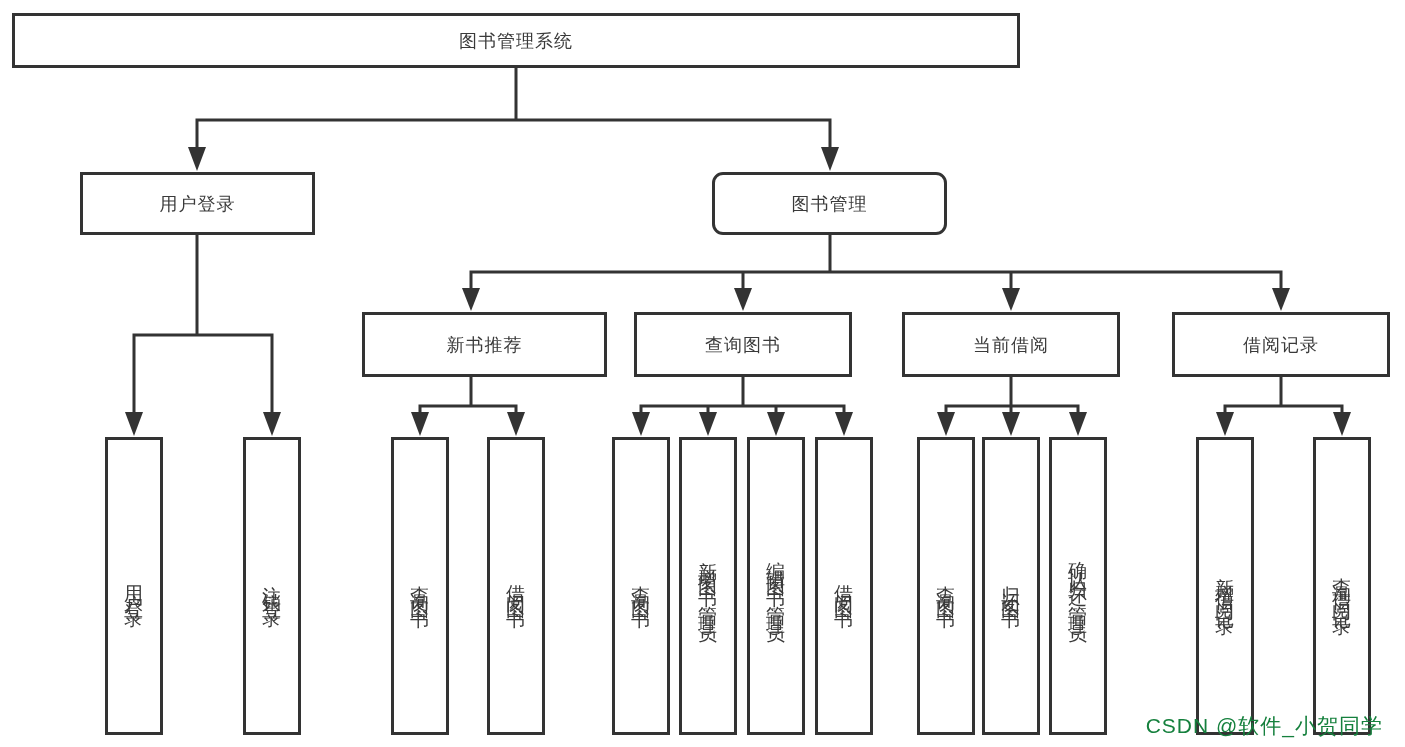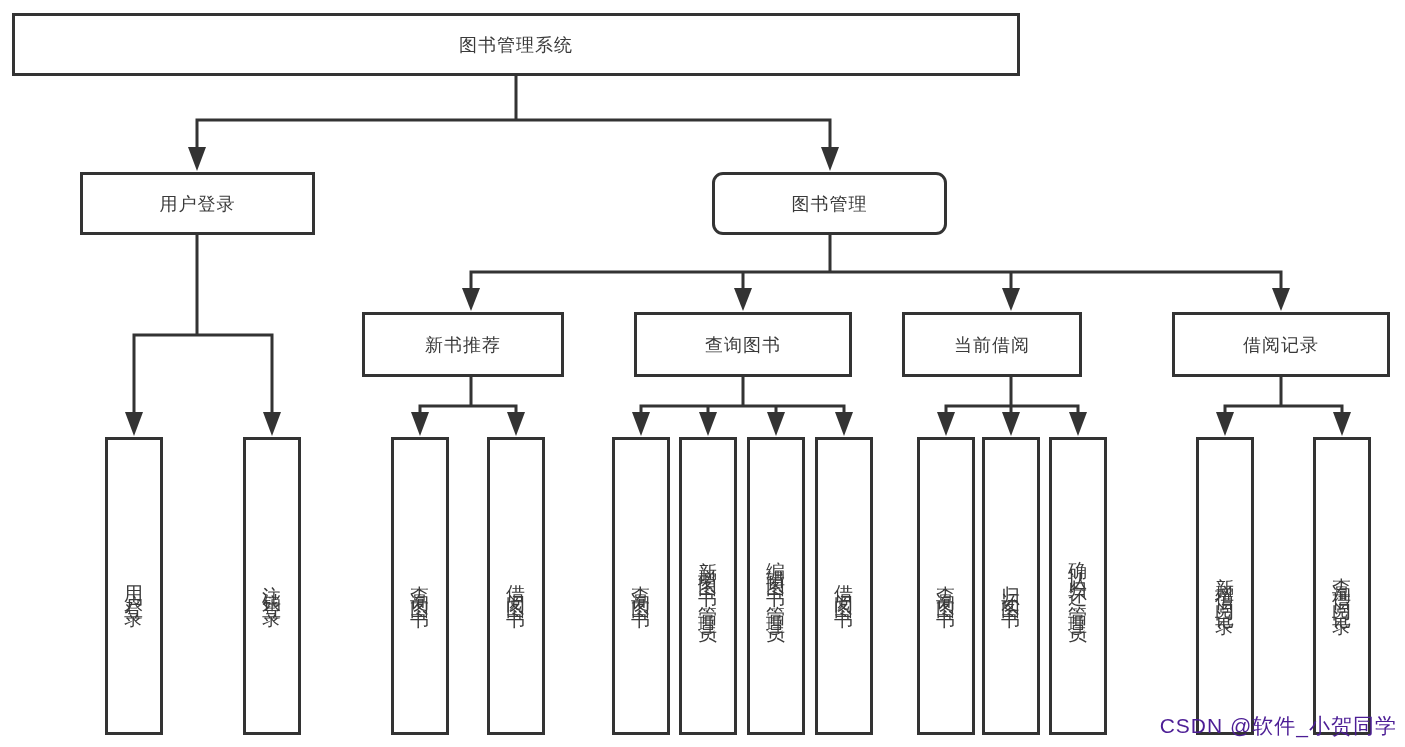--- a/index.html
+++ b/index.html
@@ -40,23 +40,23 @@
     font-size: 19px;
     letter-spacing: 8px;
     line-height: 1;
     color: #3a3a3a;
     white-space: nowrap;
   }
   .leaf .vtxt.long { letter-spacing: 9px; }
   #watermark {
     position: absolute;
     top: 712px;
-    right: 8px;
+    right: 22px;
     font-size: 21px;
-    color: #4c1d95;
+    color: #15803d;
     letter-spacing: 1px;
     white-space: nowrap;
   }
 </style>
 </head>
 <body>
 
 <div id="stage">
 
   <svg id="wires" viewBox="0 0 1405 747" xmlns="http://www.w3.org/2000/svg">
@@ -95,38 +95,38 @@
       <polygon points="767,412 785,412 776,436"></polygon>
       <polygon points="835,412 853,412 844,436"></polygon>
       <polygon points="937,412 955,412 946,436"></polygon>
       <polygon points="1002,412 1020,412 1011,436"></polygon>
       <polygon points="1069,412 1087,412 1078,436"></polygon>
       <polygon points="1216,412 1234,412 1225,436"></polygon>
       <polygon points="1333,412 1351,412 1342,436"></polygon>
     </g>
   </svg>
 
-  <div class="node h root" style="left:12px; top:13px; width:1008px; height:63px;">
+  <div class="node h root" style="left:12px; top:13px; width:1008px; height:55px;">
     <span>图书管理系统</span>
   </div>
 
   <div class="node h" style="left:80px; top:172px; width:235px; height:63px;">
     <span>用户登录</span>
   </div>
   <div class="node h" style="left:712px; top:172px; width:235px; height:63px;border-radius:11px;">
     <span>图书管理</span>
   </div>
 
-  <div class="node h" style="left:362px; top:312px; width:202px; height:65px;">
+  <div class="node h" style="left:362px; top:312px; width:245px; height:65px;">
     <span>新书推荐</span>
   </div>
   <div class="node h" style="left:634px; top:312px; width:218px; height:65px;">
     <span>查询图书</span>
   </div>
-  <div class="node h" style="left:902px; top:312px; width:180px; height:65px;">
+  <div class="node h" style="left:902px; top:312px; width:218px; height:65px;">
     <span>当前借阅</span>
   </div>
   <div class="node h" style="left:1172px; top:312px; width:218px; height:65px;">
     <span>借阅记录</span>
   </div>
 
   <div class="node leaf" style="left:105px;">
     <span class="vtxt">用户登录</span>
   </div>
   <div class="node leaf" style="left:243px;">

